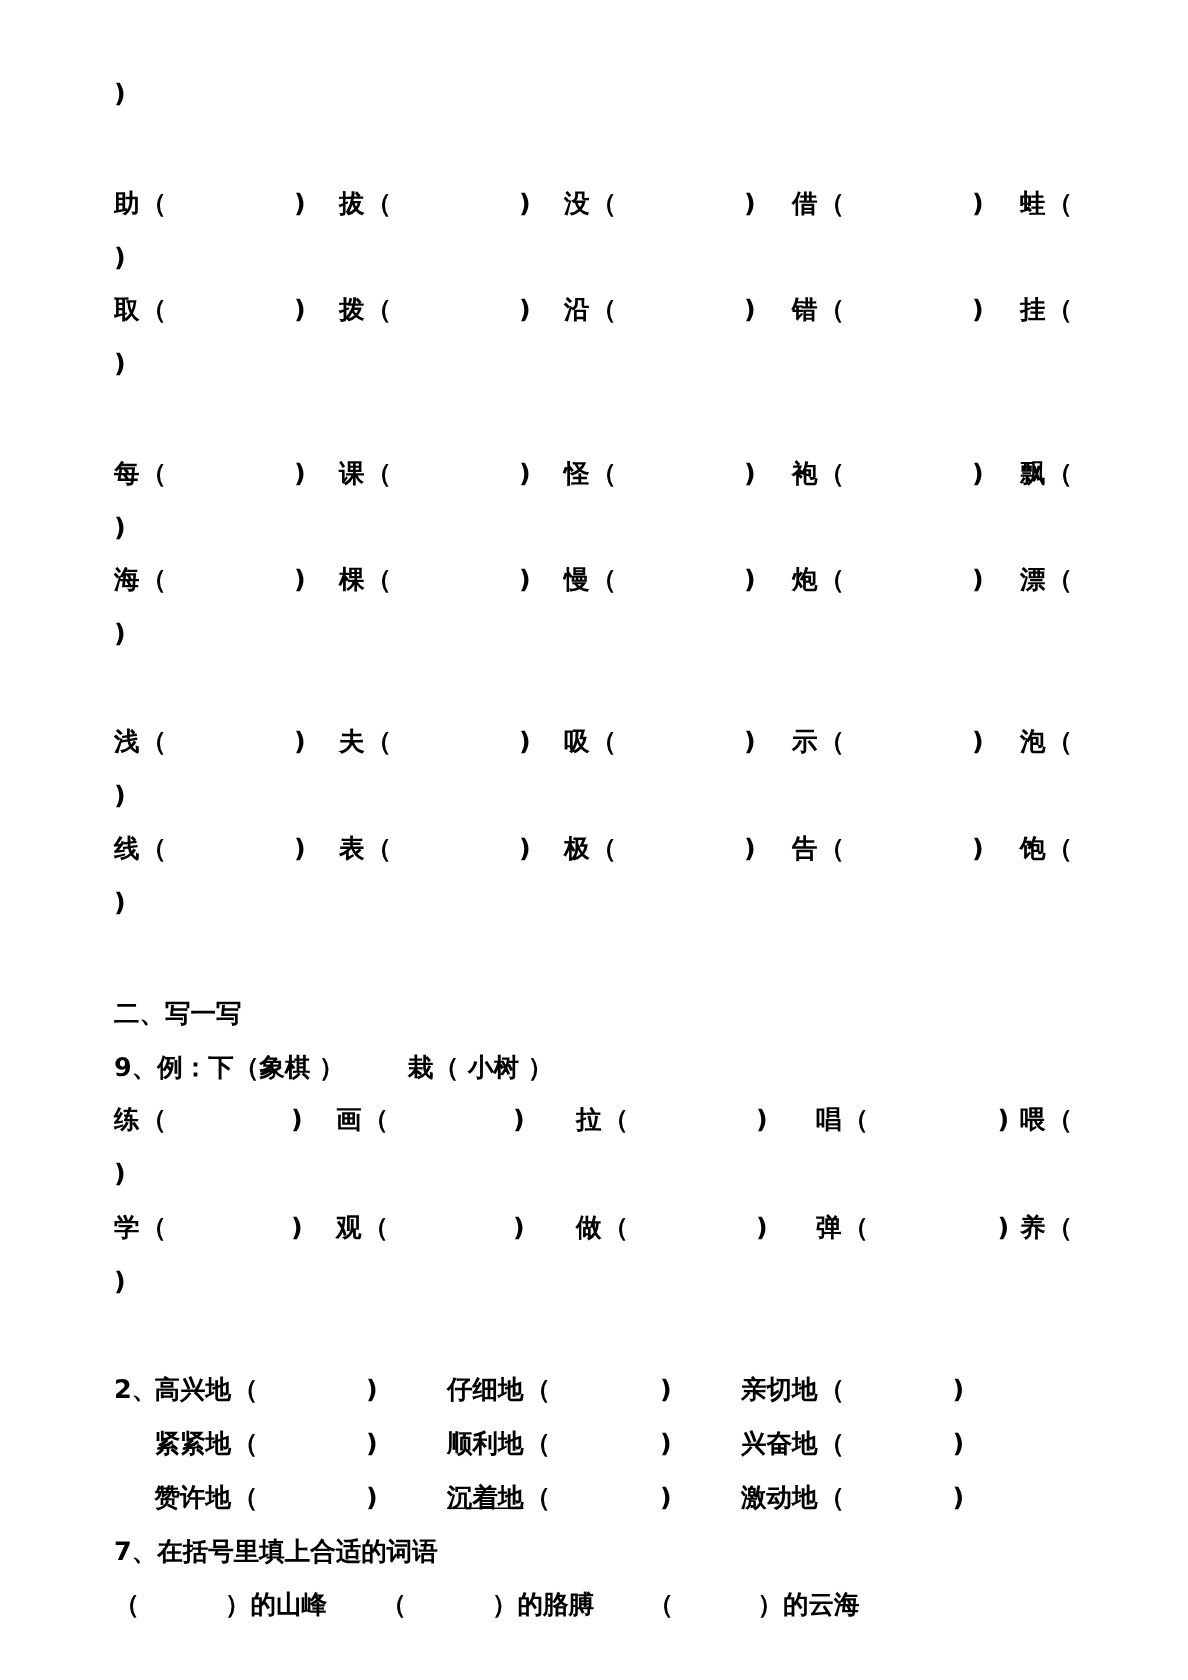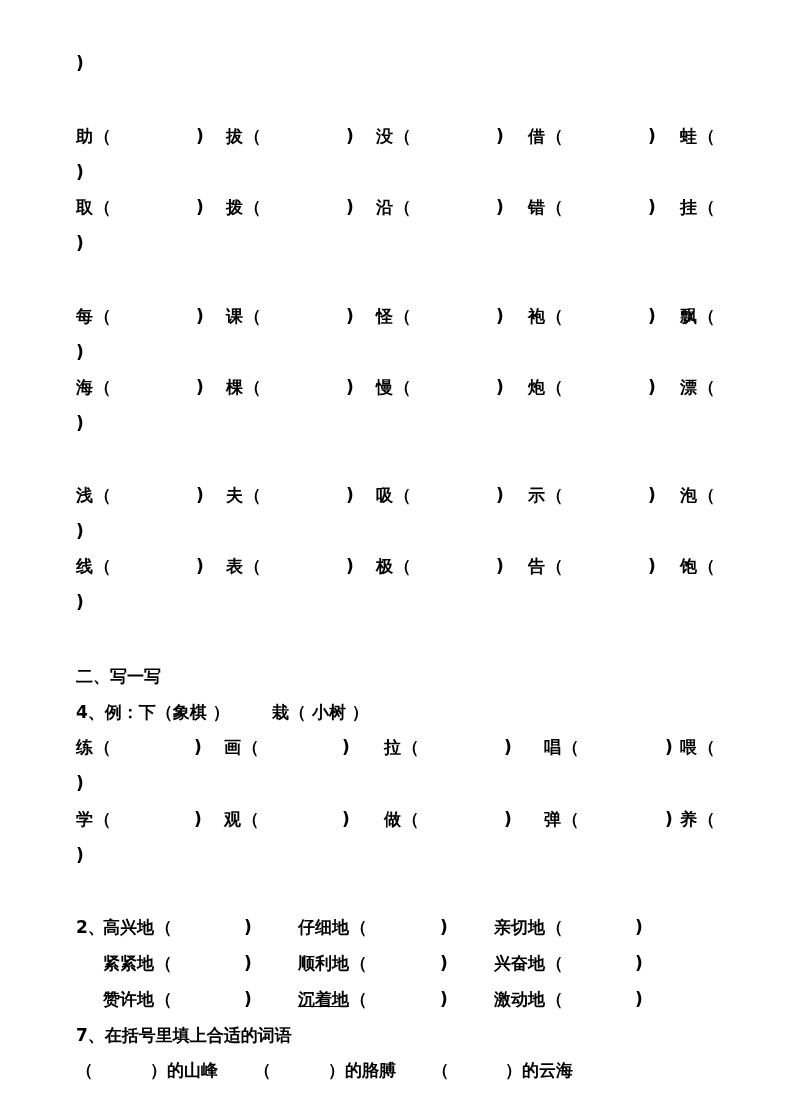--- a/index.html
+++ b/index.html
@@ -124,21 +124,21 @@
     <span class="char" style="left: 416px; top: 556px;"></span>
     <span class="char" style="left: 496px; top: 556px;">)</span>
     <span class="char" style="left: 528px; top: 556px;">告</span>
     <span class="char" style="left: 546px; top: 556px;">（</span>
     <span class="char" style="left: 568px; top: 556px;"></span>
     <span class="char" style="left: 648px; top: 556px;">)</span>
     <span class="char" style="left: 680px; top: 556px;">饱</span>
     <span class="char" style="left: 698px; top: 556px;">（</span>
     <span class="abs" style="left: 76px; top: 592px;">)</span>
     <span class="abs" style="left: 76px; top: 666px;">二、写一写</span>
-    <span class="abs" style="left: 76px; top: 702px;">4、例：下（象棋 ）</span>
+    <span class="abs" style="left: 76px; top: 702px;">9、例：下（象棋 ）</span>
     <span class="abs" style="left: 272px; top: 702px;">栽（ 小树  ）</span>
     <span class="char" style="left: 76px; top: 737px;">练</span>
     <span class="char" style="left: 94px; top: 737px;">（</span>
     <span class="char" style="left: 116px; top: 737px;"></span>
     <span class="char" style="left: 194px; top: 737px;">)</span>
     <span class="char" style="left: 224px; top: 737px;">画</span>
     <span class="char" style="left: 242px; top: 737px;">（</span>
     <span class="char" style="left: 264px; top: 737px;"></span>
     <span class="char" style="left: 342px; top: 737px;">)</span>
     <span class="char" style="left: 384px; top: 737px;">拉</span>

